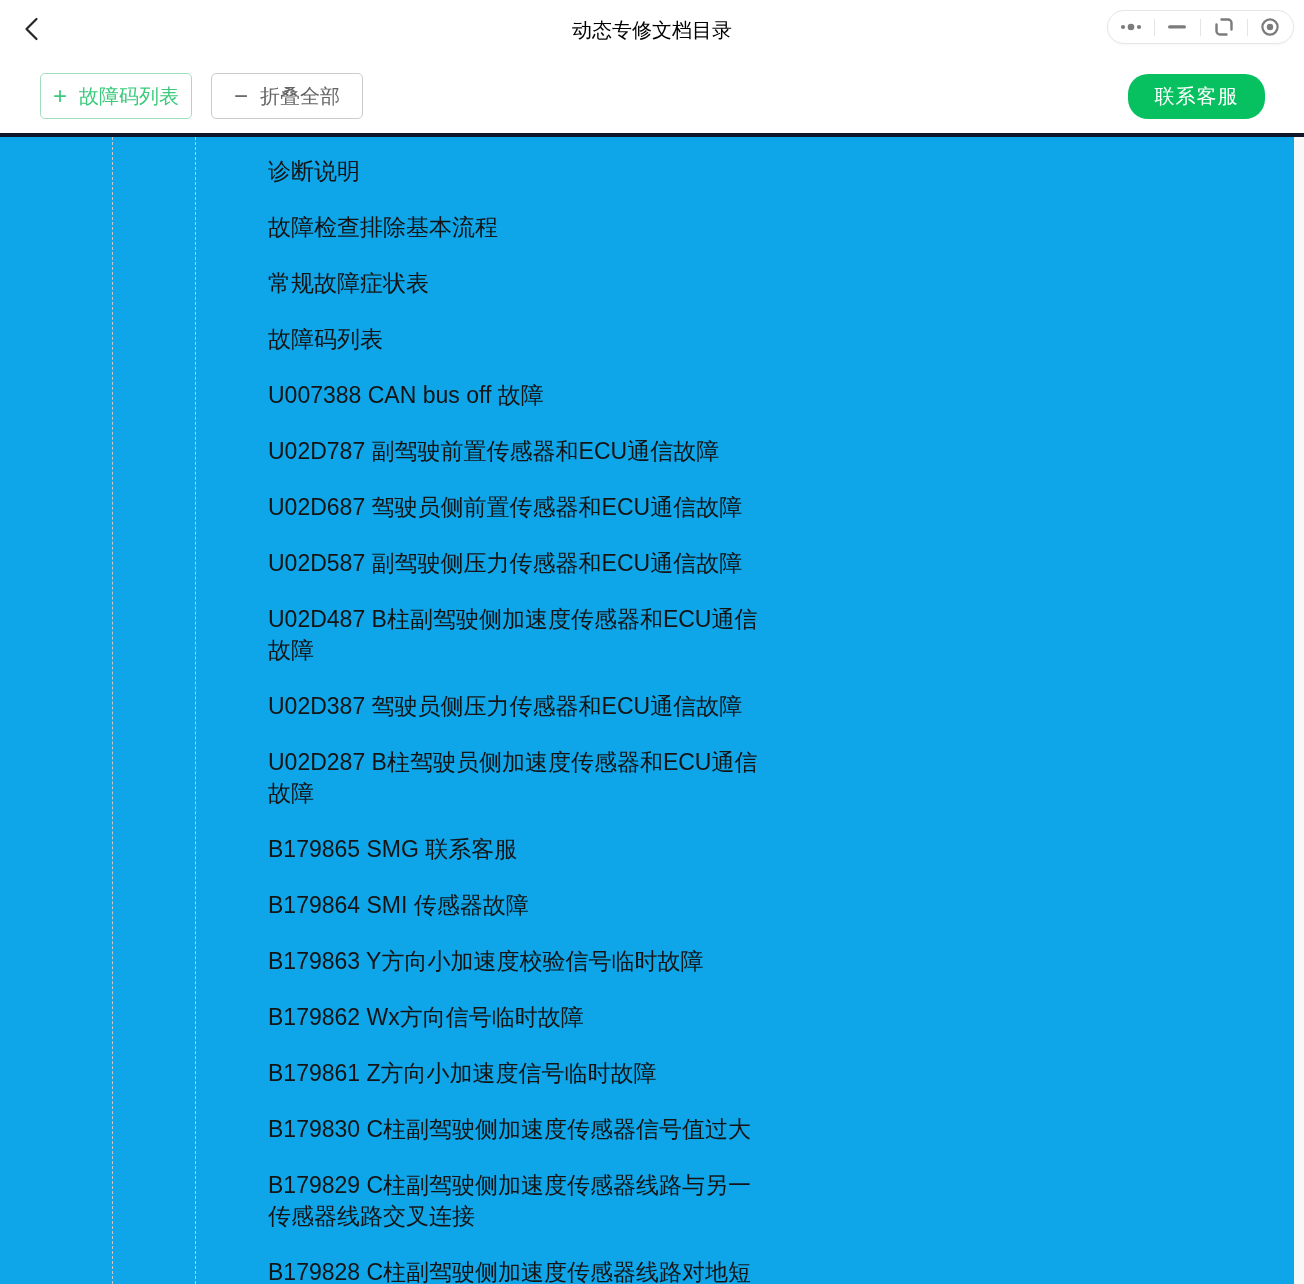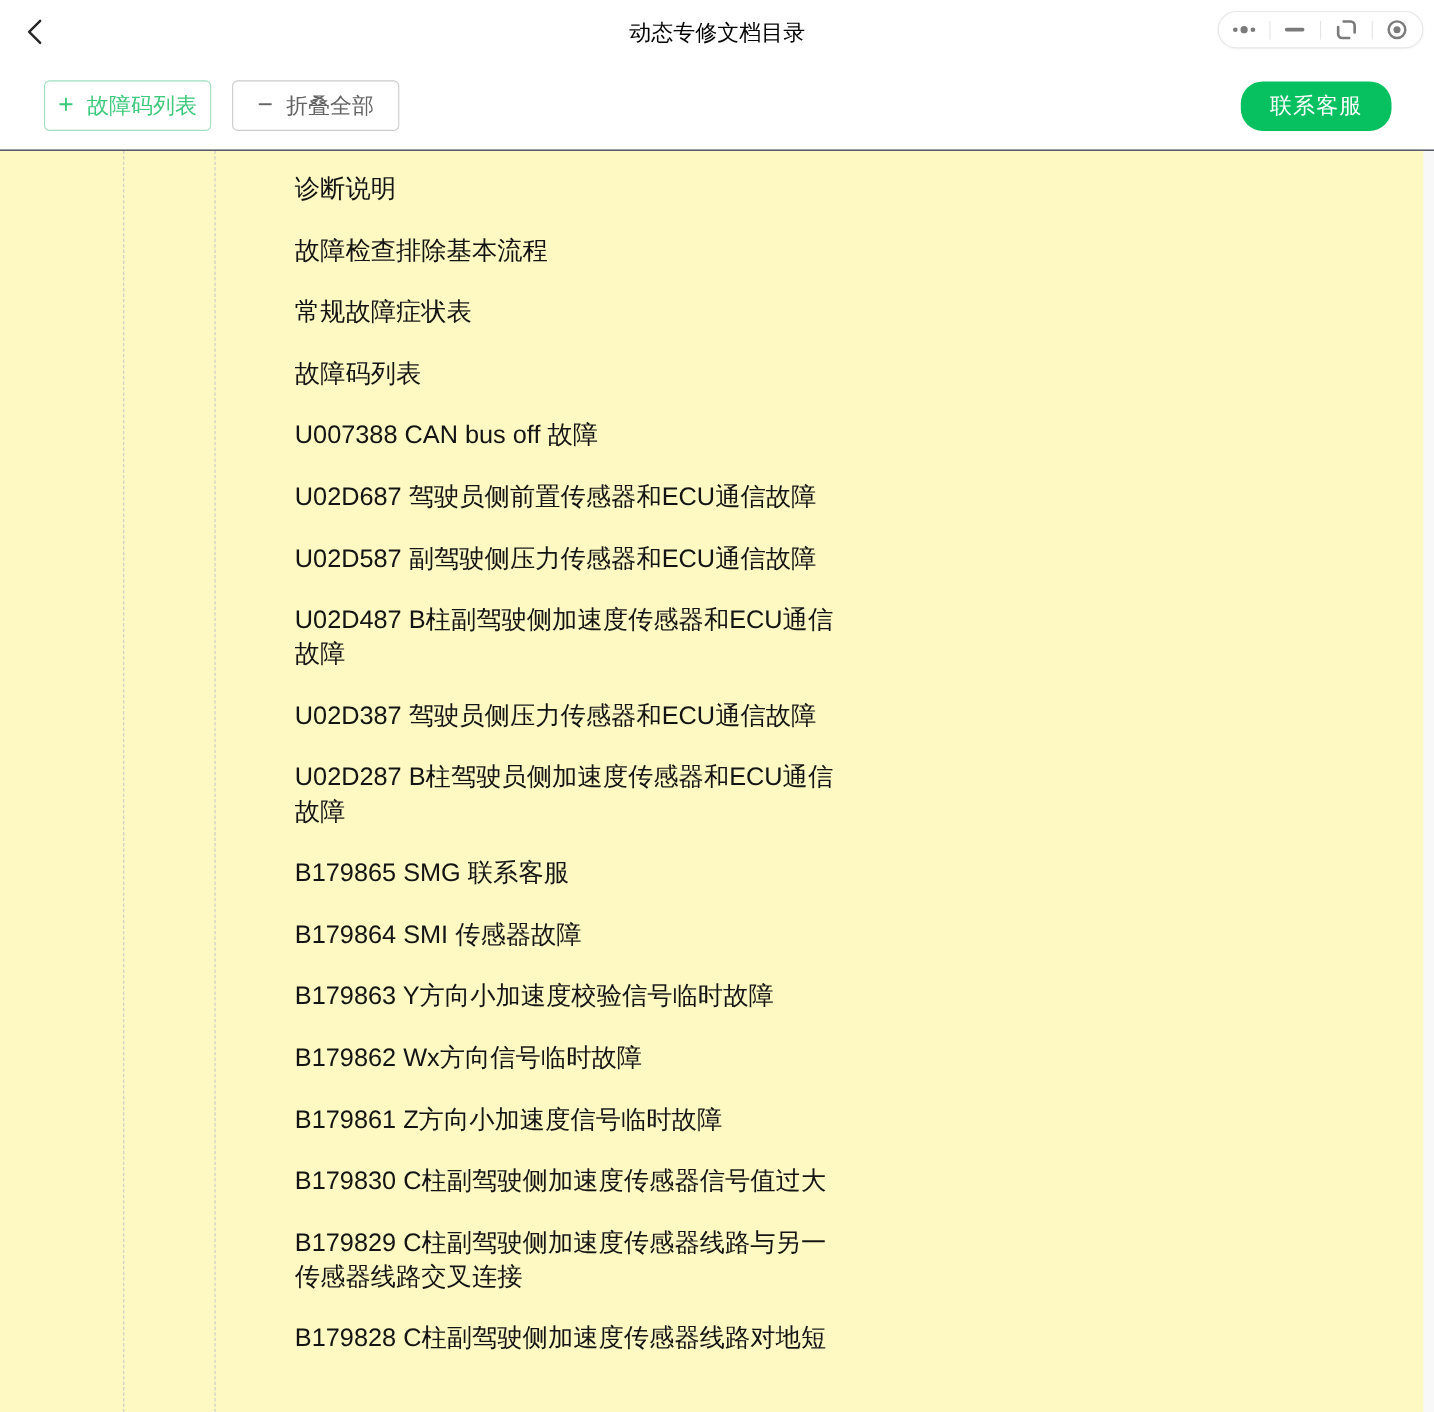--- a/index.html
+++ b/index.html
@@ -6,21 +6,21 @@
   body{
     width:1304px;height:1284px;overflow:hidden;
     font-family:"Liberation Sans","DejaVu Sans",sans-serif;
     background:#f4f4f4;
   }
   .app{position:relative;width:1304px;height:1284px;background:#f4f4f4;overflow:hidden;}
 
   
   .topbar{
     position:absolute;top:0;left:0;right:0;height:137px;
-    background:#ffffff;border-bottom:1px solid #0f172a;box-sizing:border-box;
+    background:#ffffff;border-bottom:4px solid #0f172a;box-sizing:border-box;
     z-index:2;
     padding-left:36px;
   }
   .back-btn{
     position:absolute;left:14px;top:12px;width:36px;height:34px;
     display:flex;align-items:center;justify-content:center;cursor:pointer;
   }
   .page-title{
     position:absolute;left:0;right:0;top:17px;height:26px;
     text-align:center;font-size:20px;line-height:26px;font-weight:500;color:#000000;
@@ -40,21 +40,21 @@
   }
   .btn-expand{left:40px;top:73px;width:152px;height:46px;border:1px solid #9edfbf;color:#3bc97b;}
   .btn-collapse{left:211px;top:73px;width:152px;height:46px;border:1px solid #cbcbcb;color:#646464;}
   .btn .glyph{font-size:24px;line-height:1;font-weight:400;}
   .btn-contact{
     right:39px;top:74px;width:137px;height:45px;border:none;border-radius:20px;
     background:#07c160;color:#ffffff;font-size:20px;letter-spacing:1px;
   }
 
   
-  .content{position:absolute;top:137px;left:0;right:0;bottom:0;background:#fef9c3;}
+  .content{position:absolute;top:137px;left:0;right:0;bottom:0;background:#0ea5e9;}
   .guide{position:absolute;top:0;bottom:0;width:0;border-left:1px dashed #c8c8c8;}
   .guide-1{left:112px;}
   .guide-2{left:195px;}
   .scroll-track{position:absolute;top:0;bottom:0;right:0;width:10px;background:#f8f8f8;cursor:pointer;}
 
   .toc{position:absolute;left:268px;top:0;width:500px;padding-top:7px;}
   .toc-row{padding:12px 0 13px 0;cursor:pointer;}
   .toc-label{
     display:block;font-size:23px;line-height:31px;color:#141414;
     word-break:break-word;
@@ -130,20 +130,23 @@
         <div class="toc-row">
         <span class="toc-label">常规故障症状表</span>
       </div>
         <div class="toc-row">
         <span class="toc-label">故障码列表</span>
       </div>
         <div class="toc-row">
         <span class="toc-label">U007388 CAN bus off 故障</span>
       </div>
         <div class="toc-row">
+        <span class="toc-label">U02D787 副驾驶前置传感器和ECU通信故障</span>
+      </div>
+        <div class="toc-row">
         <span class="toc-label">U02D687 驾驶员侧前置传感器和ECU通信故障</span>
       </div>
         <div class="toc-row">
         <span class="toc-label">U02D587 副驾驶侧压力传感器和ECU通信故障</span>
       </div>
         <div class="toc-row">
         <span class="toc-label">U02D487 B柱副驾驶侧加速度传感器和ECU通信故障</span>
       </div>
         <div class="toc-row">
         <span class="toc-label">U02D387 驾驶员侧压力传感器和ECU通信故障</span>

